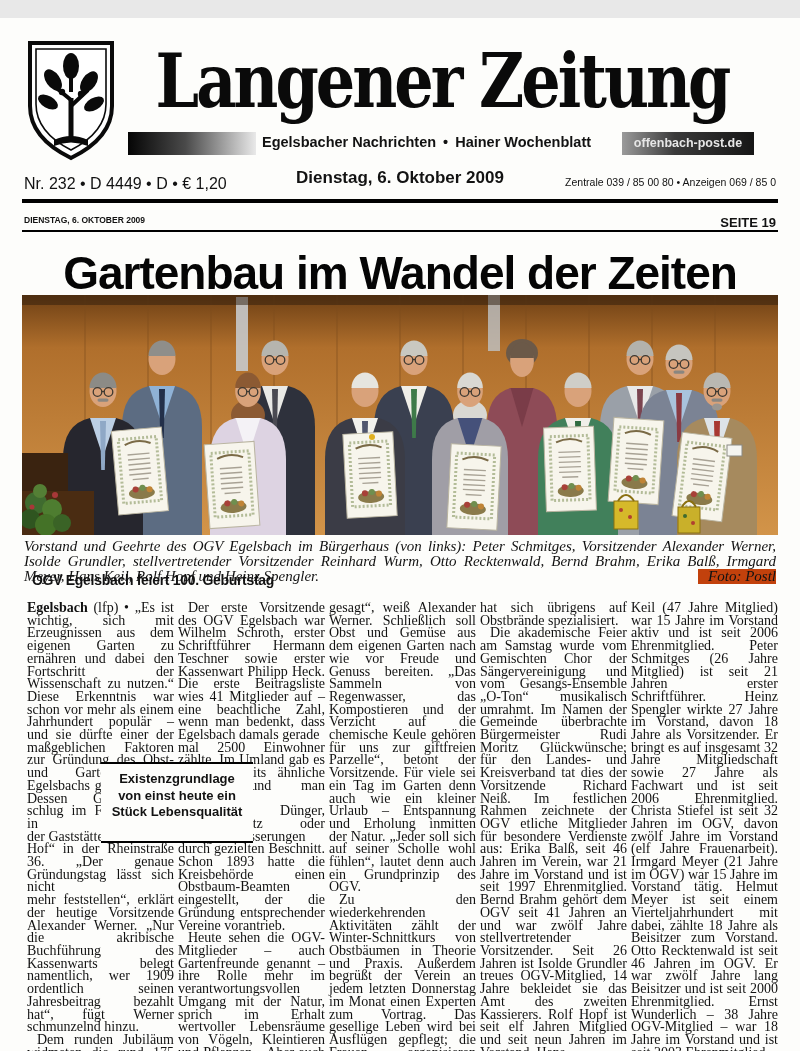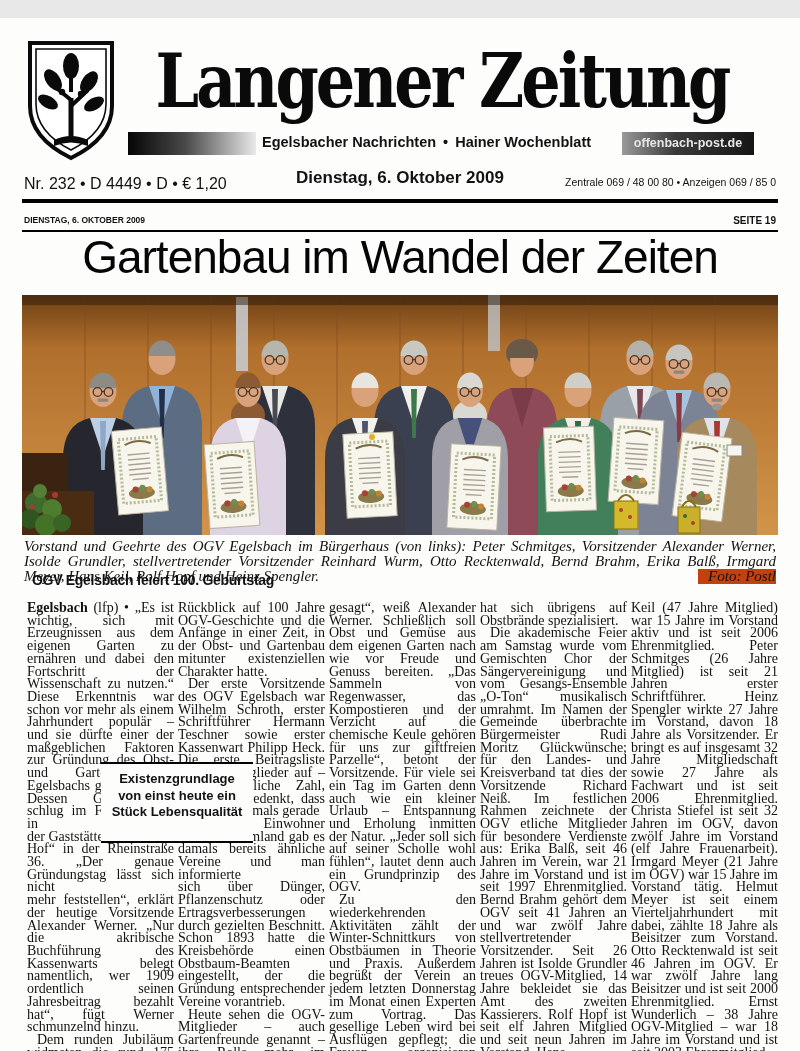--- a/index.html
+++ b/index.html
@@ -26,26 +26,26 @@
     font-family:"Liberation Sans", sans-serif; font-weight:bold; font-size:17px; }
   .contact-line { position:absolute; right:24px; top:158px; font-family:"Liberation Sans", sans-serif; font-size:10.5px; }
   .rule-thick { position:absolute; left:22px; right:22px; top:181px; height:4px; background:#000; }
 
   
   .section-date { position:absolute; left:24px; top:197px; font-family:"Liberation Sans", sans-serif;
     font-weight:bold; font-size:8.5px; }
   .section-name { position:absolute; left:0; right:0; top:193px; text-align:center;
     font-family:"Liberation Serif", serif; font-size:15px; letter-spacing:1.5px; }
   .section-page { position:absolute; right:24px; top:197px; font-family:"Liberation Sans", sans-serif;
-    font-weight:bold; font-size:10px; }
+    font-weight:bold; font-size:13px; }
   .rule-thin { position:absolute; left:22px; right:22px; top:212px; height:1.5px; background:#000; }
 
   
-  .headline { position:absolute; left:22px; top:213px; width:756px; text-align:center;
-    font-family:"Liberation Sans", sans-serif; font-weight:normal; font-size:46px;
+  .headline { position:absolute; left:22px; top:229px; width:756px; text-align:center;
+    font-family:"Liberation Sans", sans-serif; font-weight:bold; font-size:46px;
     letter-spacing:-1px; line-height:1.15; color:#050505; }
 
   
   .photo-fig { position:absolute; left:22px; top:277px; width:756px; height:240px; overflow:hidden; }
   .caption { position:absolute; left:24px; top:521px; width:752px; font-style:italic;
     font-size:15px; line-height:15px; text-align:justify; }
   .caption .credit { position:absolute; right:0; bottom:0; background:#c2410c; padding-left:10px; font-style:italic; }
 
   
   .article-title { position:absolute; left:32px; top:554px; font-family:"Liberation Sans", sans-serif;
@@ -89,21 +89,21 @@
   </div>
 
   <div class="mast-title">Langener Zeitung</div>
 
   <div class="grad-bar"></div>
   <div class="sub-text"><span>Egelsbacher Nachrichten</span><span class="bullet">•</span><span>Hainer Wochenblatt</span></div>
   <div class="web-bar">offenbach-post.de</div>
 
   <div class="issue-line">Nr. 232 • D 4449 • D • € 1,20</div>
   <div class="mast-date">Dienstag, 6. Oktober 2009</div>
-  <div class="contact-line">Zentrale 069 / 48 00 80 • Anzeigen 069 / 85 0</div>
+  <div class="contact-line">Zentrale 039 / 85 00 80 • Anzeigen 069 / 85 0</div>
   <div class="rule-thick"></div>
 
   <div class="section-date">DIENSTAG, 6. OKTOBER 2009</div>
   <div class="section-page">SEITE 19</div>
   <div class="rule-thin"></div>
 
   <h1 class="headline">Gartenbau im Wandel der Zeiten</h1>
 
   <figure class="photo-fig">
     <svg width="756" height="240" viewBox="0 0 756 240">
@@ -239,21 +239,20 @@
 
   <div class="article">
     <div class="col c1">
       <p><span class="lead-name">Egelsbach</span><span> (lfp) • </span><span>„Es ist wichtig, sich mit Erzeugnissen aus dem eigenen Garten zu ernähren und dabei den Fortschritt der Wissenschaft zu nutzen.“ Diese Erkenntnis war schon vor mehr als einem Jahrhundert populär – und sie dürfte einer der maßgeblichen Faktoren zur Gründung des Obst- und Gartenbauvereins Egelsbachs gewesen sein. Dessen Geburtsstunde schlug im Februar 1909 in</span></p>
       <p class="narrow-r">der Gaststätte „Hessischer Hof“ in der Rheinstraße 36. „Der genaue Gründungstag lässt sich nicht</p>
       <p>mehr feststellen“, erklärt der heutige Vorsitzende Alexander Werner. „Nur die akribische Buchführung des Kassenwarts belegt namentlich, wer 1909 ordentlich seinen Jahresbeitrag bezahlt hat“, fügt Werner schmunzelnd hinzu.</p>
       <p class="indent">Dem runden Jubiläum widmeten die rund 175 aktuellen Vereinsmitglieder am Tag der Deutschen Einheit eine akademische Feier im Bürgerhaus. Im Mittelpunkt: Gemütliches Beisammensein, Ehrungen und nicht zuletzt der</p>
     </div>
 
     <div class="col c2">
-      <p>Rückblick auf 100 Jahre OGV-Geschichte und die Anfänge in einer Zeit, in der Obst- und Gartenbau mitunter existenziellen Charakter hatte.</p>
       <p class="indent">Der erste Vorsitzende des OGV Egelsbach war Wilhelm Schroth, erster Schriftführer Hermann Teschner sowie erster Kassenwart Philipp Heck. Die erste Beitragsliste wies 41 Mitglieder auf – eine beachtliche Zahl, wenn man bedenkt, dass Egelsbach damals gerade</p>
       <p class="narrow-l">mal 2500 Einwohner zählte. Im Umland gab es damals bereits ähnliche Vereine und man informierte</p>
       <p>sich über Dünger, Pflanzenschutz oder Ertragsverbesserungen durch gezielten Beschnitt. Schon 1893 hatte die Kreisbehörde einen Obstbaum-Beamten eingestellt, der die Gründung entsprechender Vereine vorantrieb.</p>
       <p class="indent">Heute sehen die OGV-Mitglieder – auch Gartenfreunde genannt – ihre Rolle mehr im verantwortungsvollen Umgang mit der Natur, sprich im Erhalt wertvoller Lebensräume von Vögeln, Kleintieren und Pflanzen. „Aber auch biologisches Gärtnern ist an-</p>
     </div>
 
     <div class="col c3">
       <p>gesagt“, weiß Alexander Werner. Schließlich soll Obst und Gemüse aus dem eigenen Garten nach wie vor Freude und Genuss bereiten. „Das Sammeln von Regenwasser, das Kompostieren und der Verzicht auf die chemische Keule gehören für uns zur giftfreien Parzelle“, betont der Vorsitzende. Für viele sei ein Tag im Garten denn auch wie ein kleiner Urlaub – Entspannung und Erholung inmitten der Natur. „Jeder soll sich auf seiner Scholle wohl fühlen“, lautet denn auch ein Grundprinzip des OGV.</p>
       <p class="indent">Zu den wiederkehrenden Aktivitäten zählt der Winter-Schnittkurs von Obstbäumen in Theorie und Praxis. Außerdem begrüßt der Verein an jedem letzten Donnerstag im Monat einen Experten zum Vortrag. Das gesellige Leben wird bei Ausflügen gepflegt; die Frauen organisieren zudem ihre Frauennachmittage. Der Vorsitzende wiederum</p>
     </div>

